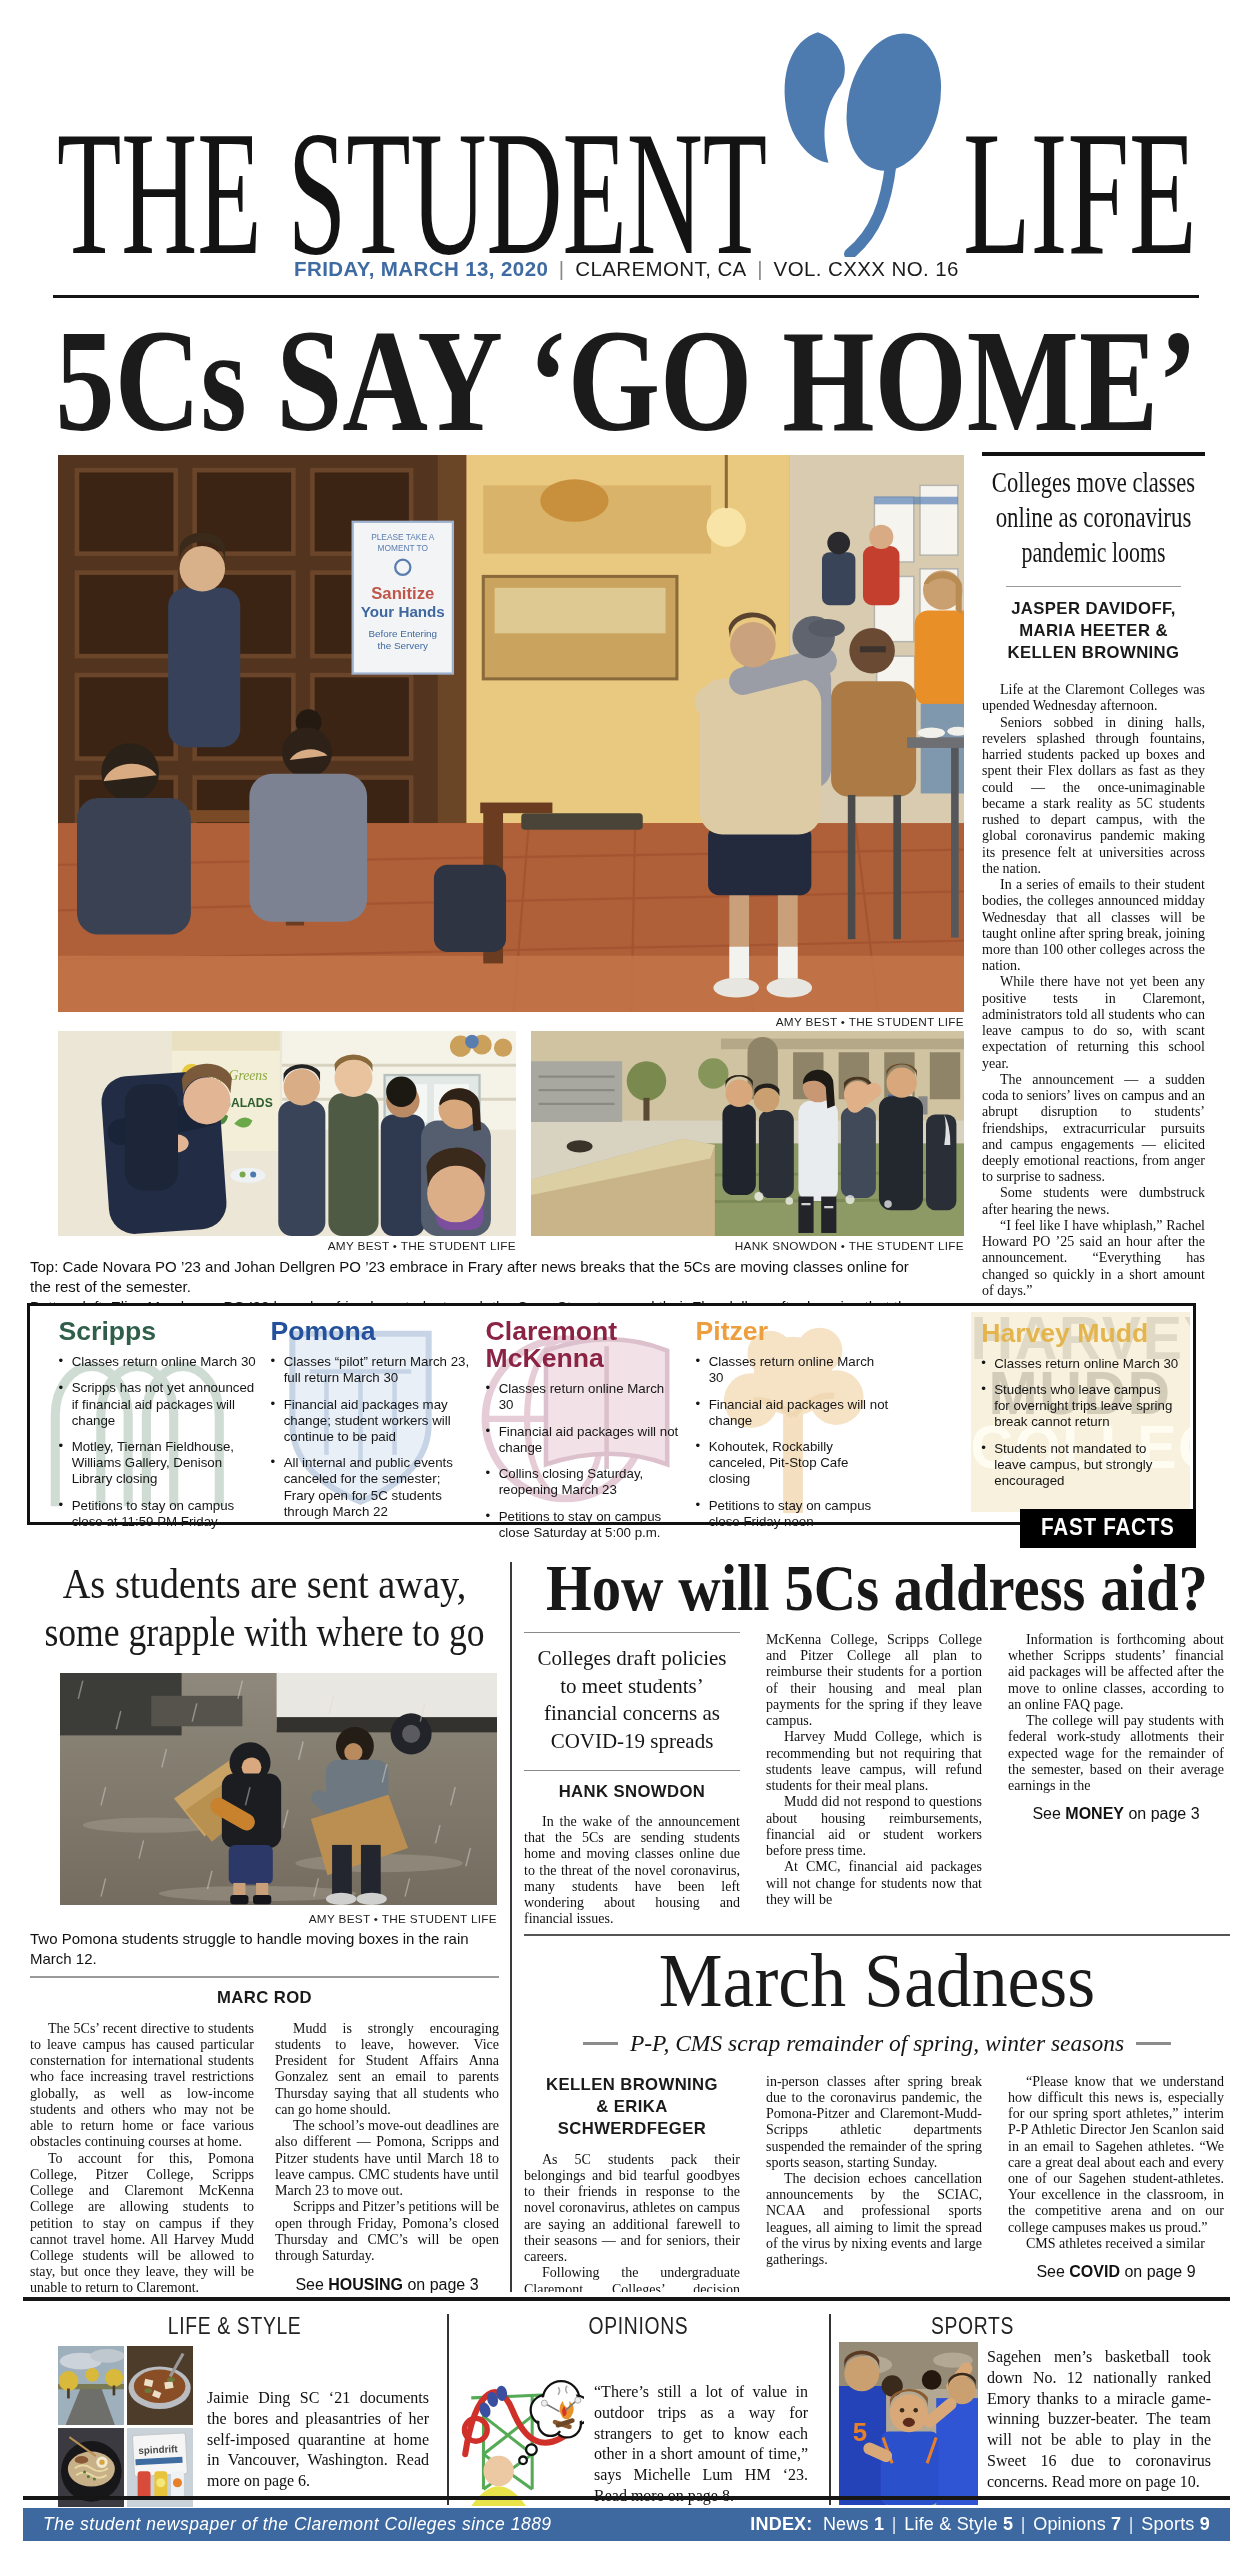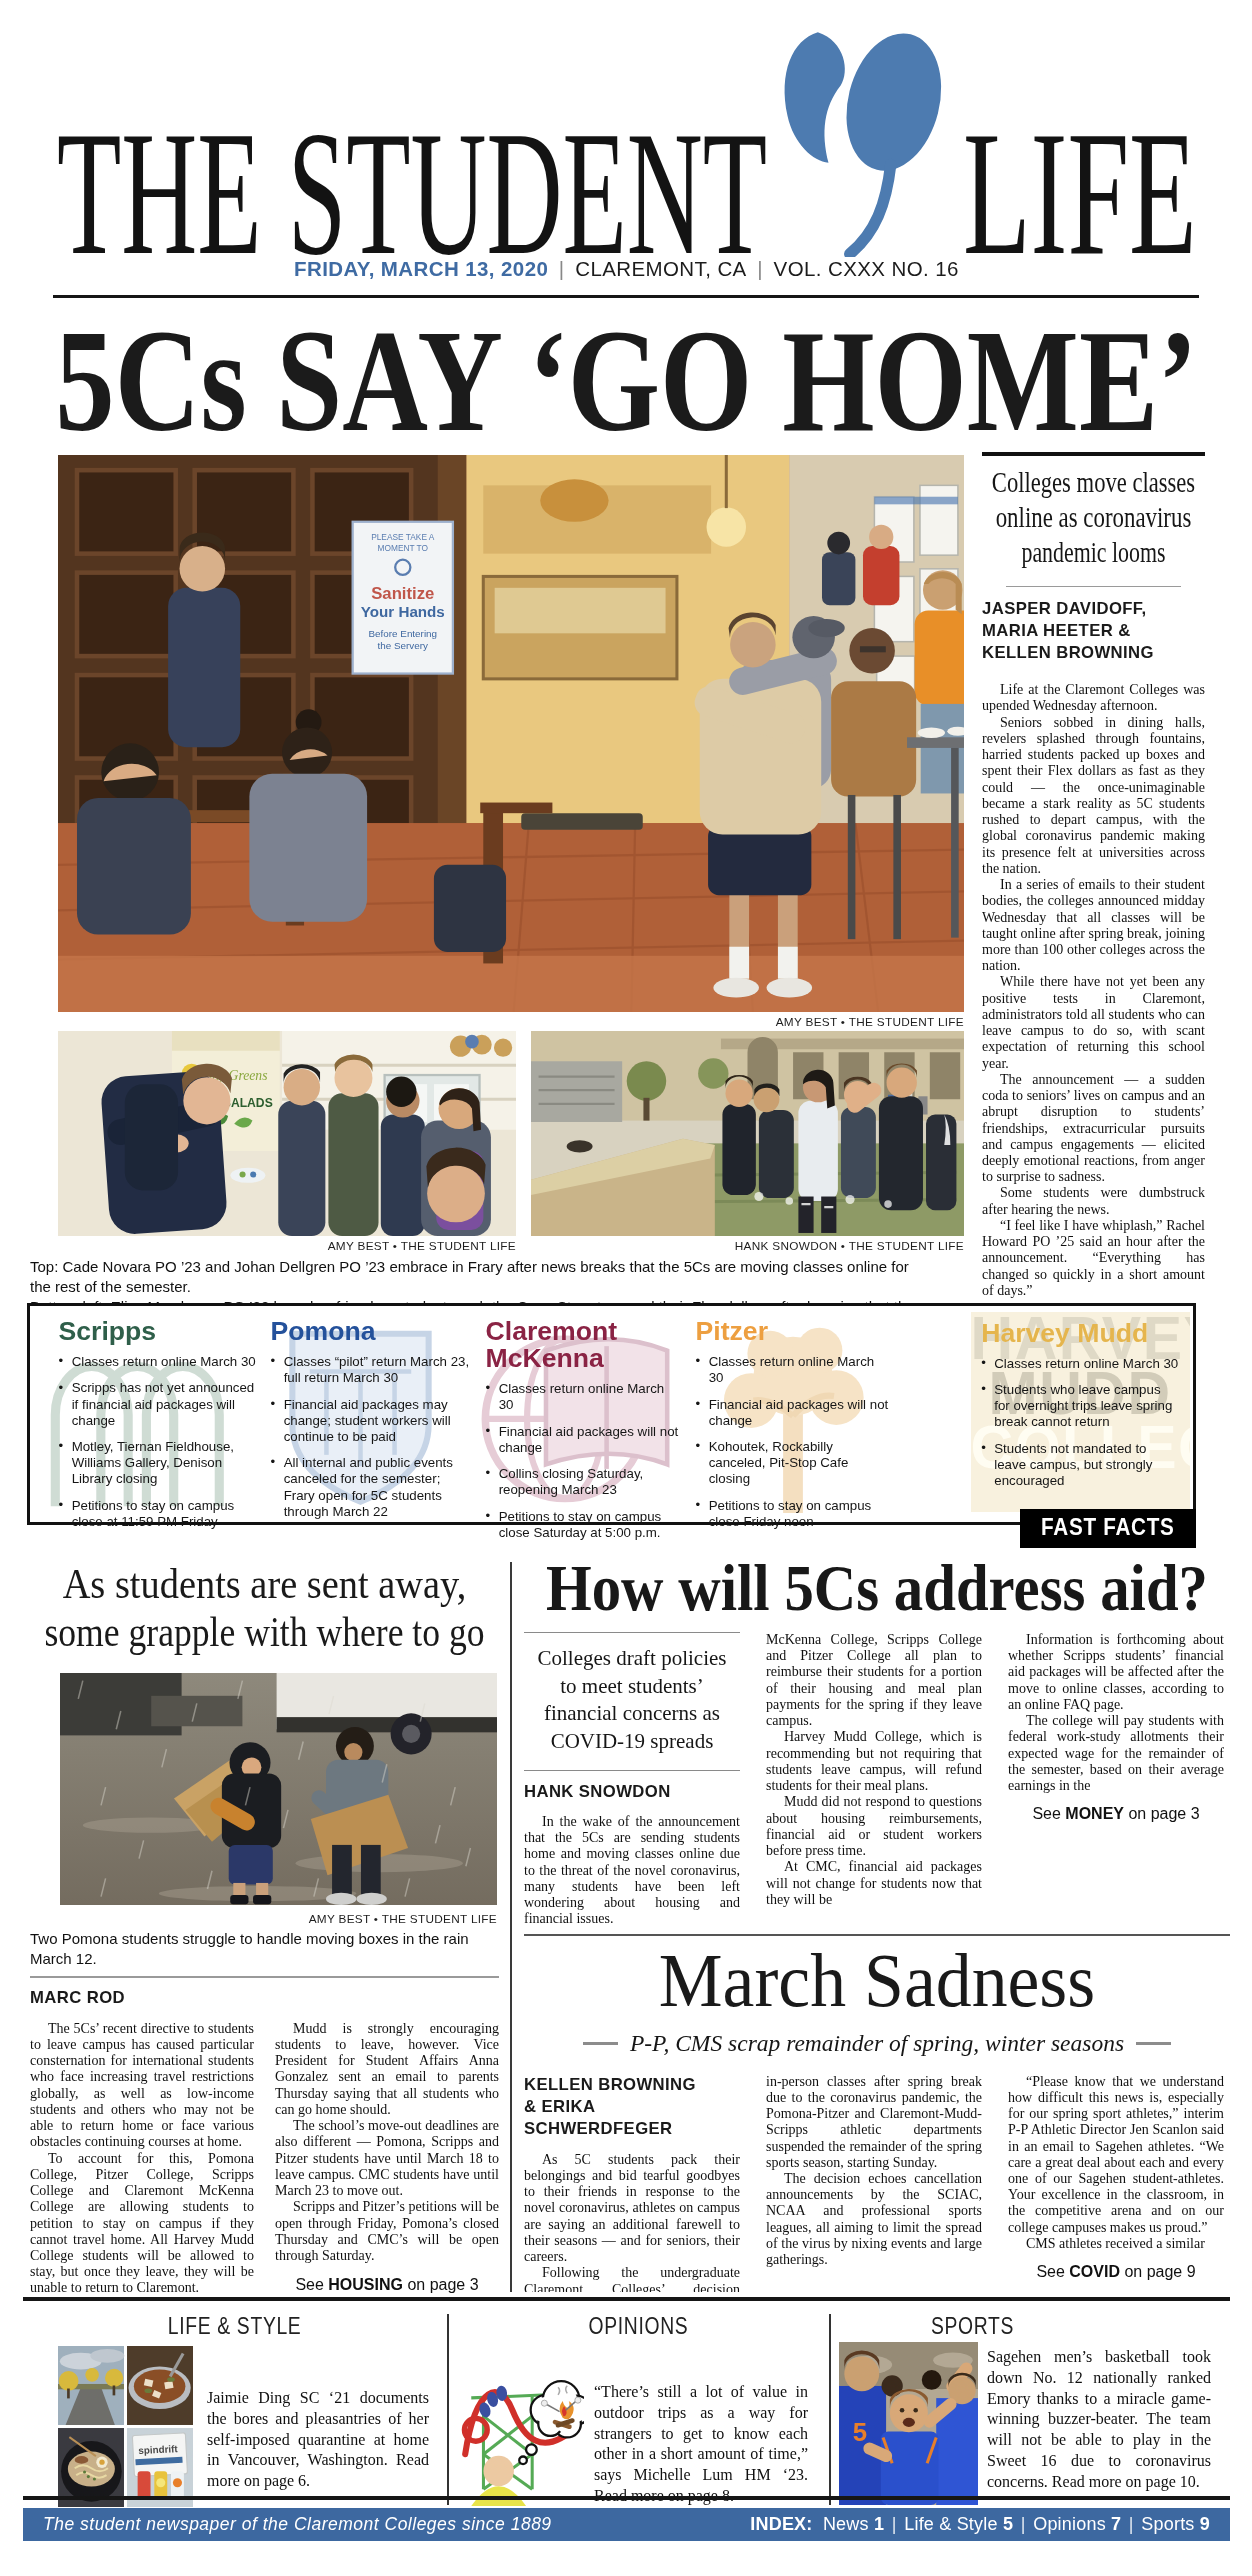--- a/index.html
+++ b/index.html
@@ -17,21 +17,21 @@
   .rule-top{position:absolute;top:295px;left:53px;width:1146px;height:3px;background:#151515}
 
   
   .credit{font-family:"Liberation Sans",sans-serif;font-size:11.8px;letter-spacing:0.3px;
           color:#1e1e1e;text-align:right}
   .caption{font-family:"Liberation Sans",sans-serif;font-size:15px;line-height:1.32;color:#111}
 
   
   .colrule{height:1.5px;background:#9a9a9a;margin:10.6px auto}
   .byline{font-family:"Liberation Sans",sans-serif;font-weight:700;font-size:16.7px;
-          line-height:1.32;text-align:left;letter-spacing:0.4px;color:#1a1a1a}
+          line-height:1.32;text-align:center;letter-spacing:0.4px;color:#1a1a1a}
   .bodycol p{text-indent:18px;text-align:justify;font-size:14px;line-height:1.16;color:#101010}
   .bodycol p.cont{text-indent:0}
   .chaos-body p{font-size:14px;line-height:1.16}
   .jump{font-family:"Liberation Sans",sans-serif;font-size:16px;text-align:center;color:#111}
   .jump b{font-weight:700}
 
   
   .ffbox{position:absolute;left:26.6px;top:1303px;width:1169px;height:222px;background:#fff;
          border:3px solid #111}
   .ffcol{position:absolute;top:12px;z-index:2}

